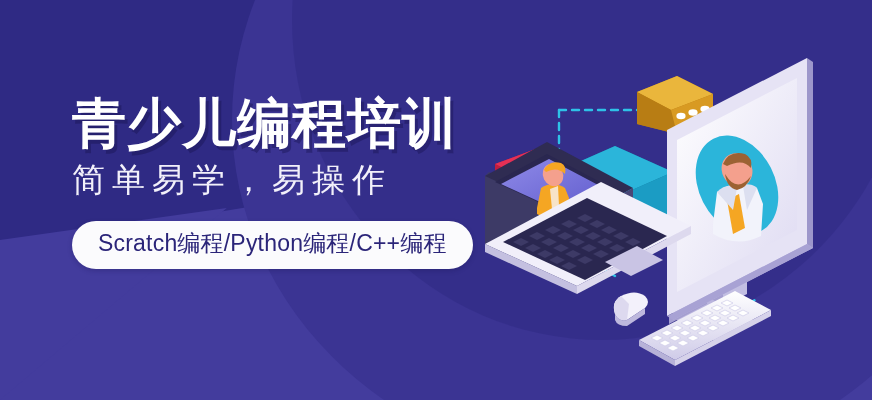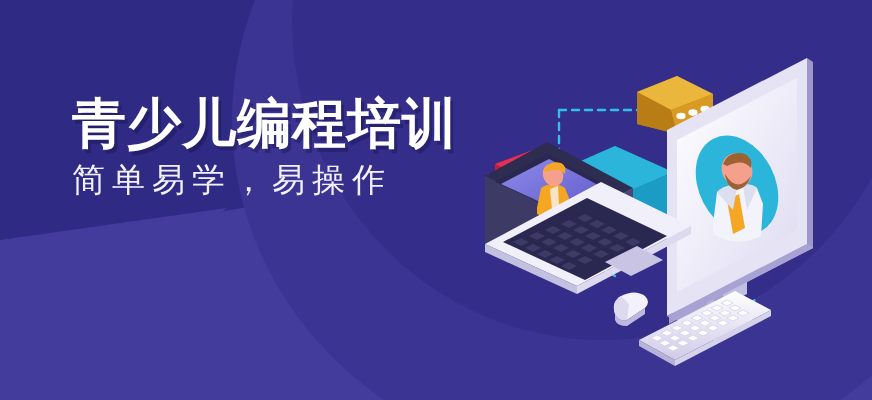--- a/index.html
+++ b/index.html
@@ -99,20 +99,21 @@
 
   <div class="bg-base"></div>
   <div class="bg-diag-light"></div>
   <div class="bg-diag-light2"></div>
   <div class="bg-swoosh"></div>
   <div class="bg-swoosh2"></div>
 
   <div class="copy">
     <div class="headline">青少儿编程培训</div>
     <div class="subhead">简单易学，易操作</div>
+    <div class="pill">Scratch编程/Python编程/C++编程</div>
   </div>
 
   <div class="art">
     <svg viewBox="0 0 400 330" xmlns="http://www.w3.org/2000/svg">
       <defs>
         <linearGradient id="gScreen" x1="0" y1="0" x2="1" y2="1">
           <stop offset="0%" stop-color="#ffffff"></stop>
           <stop offset="100%" stop-color="#dedaf2"></stop>
         </linearGradient>
         <linearGradient id="gLapScreen" x1="0" y1="0" x2="1" y2="1">

